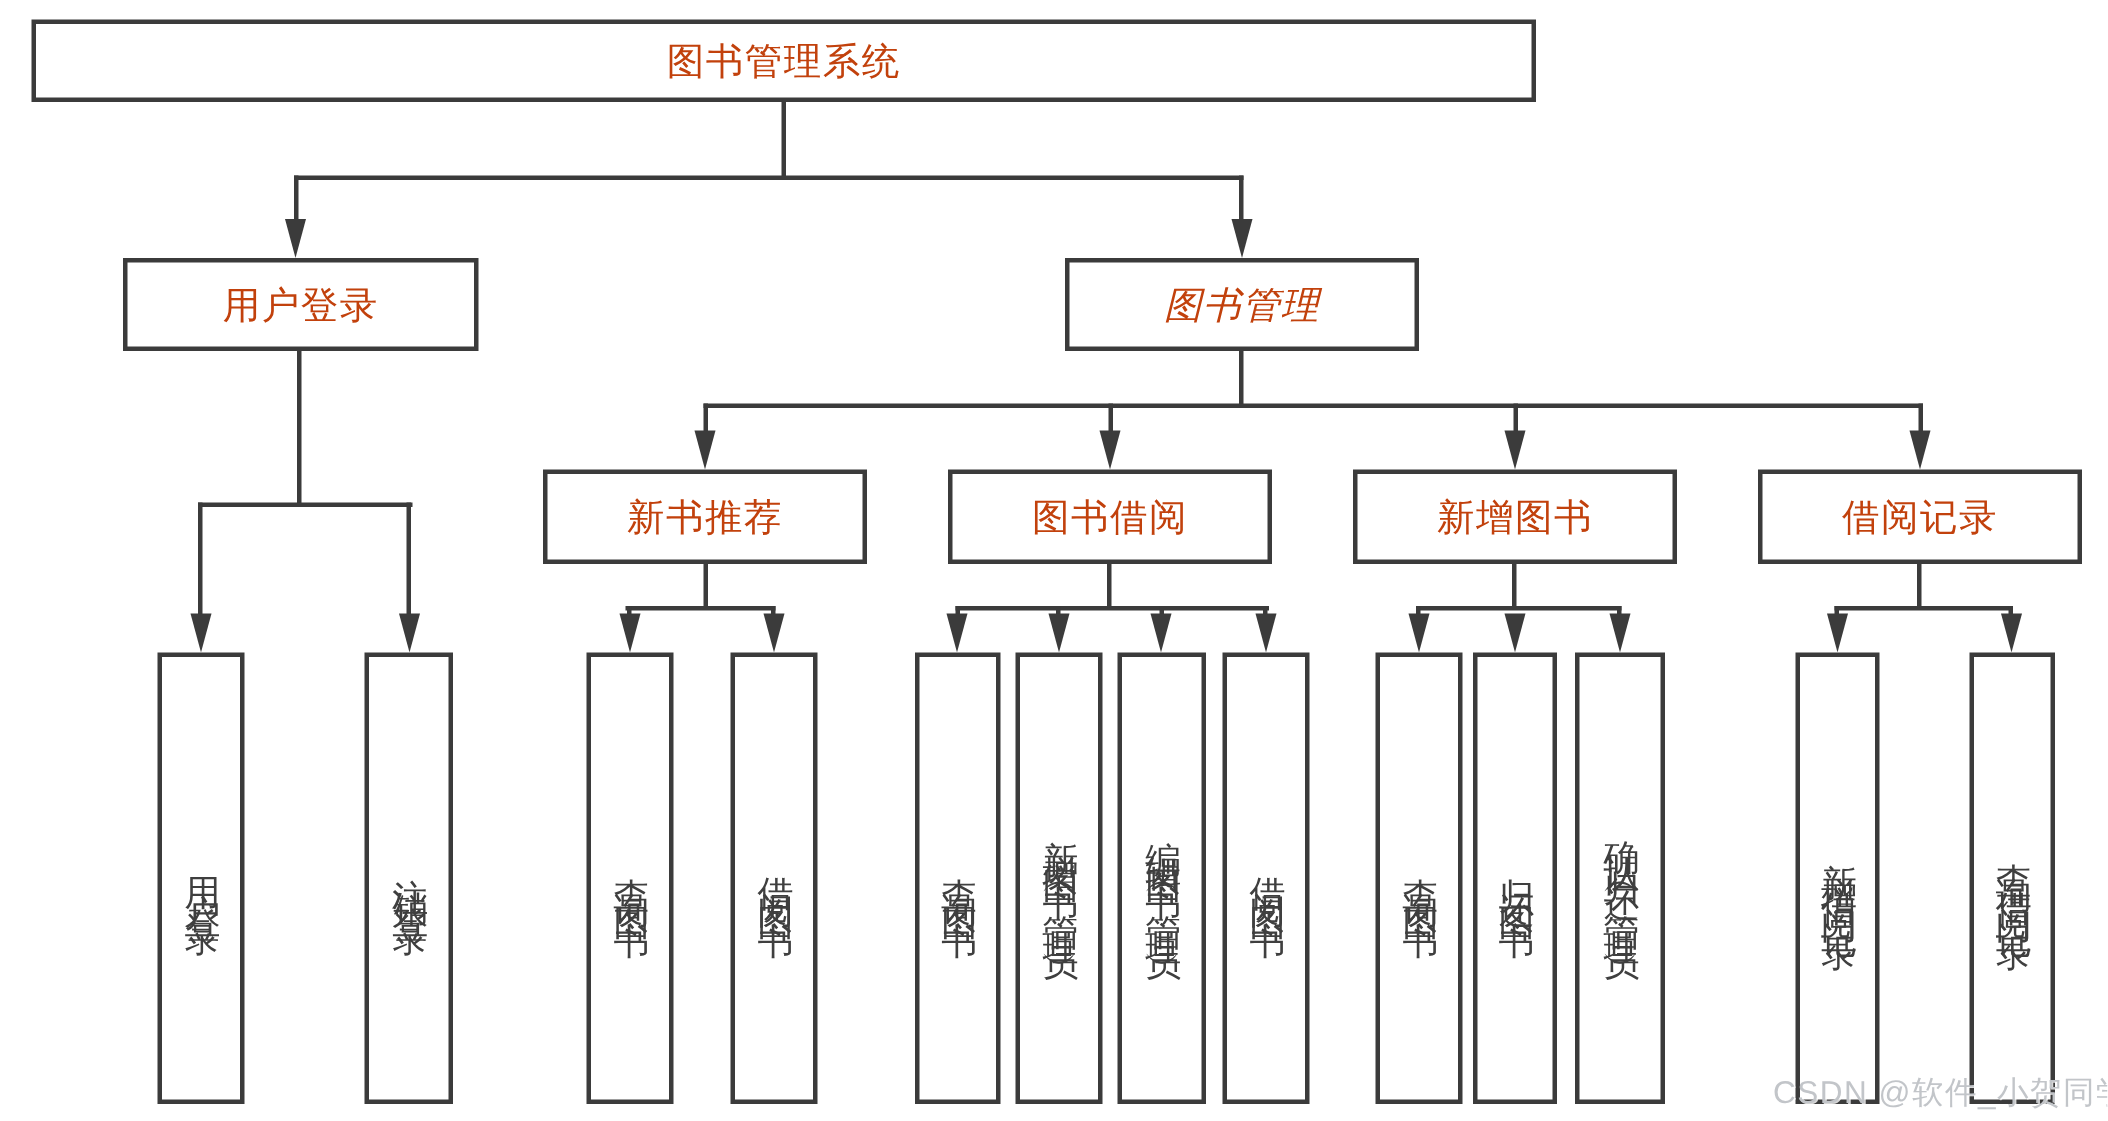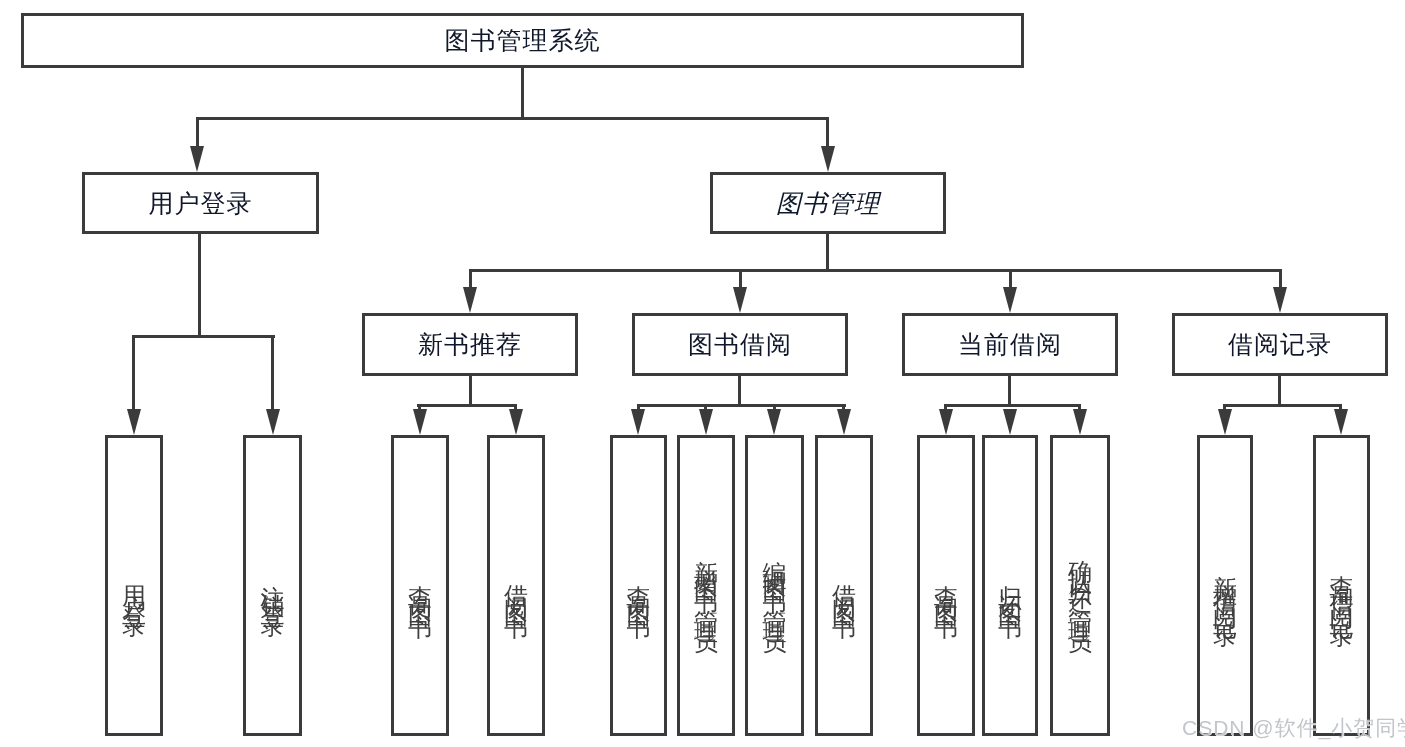--- a/index.html
+++ b/index.html
@@ -3,21 +3,21 @@
 <meta charset="utf-8">
 <style>
   html,body{margin:0;padding:0;background:#fff;}
   #stage{
     position:relative;width:1405px;height:747px;background:#ffffff;overflow:hidden;
     font-family:"Liberation Sans",sans-serif;color:#3a3a3a;
   }
   .box{
     position:absolute;box-sizing:border-box;border:3px solid #3b3b3b;background:#fff;
     display:flex;align-items:center;justify-content:center;
-    font-size:25px;letter-spacing:1px;color:#0f172a;z-index:2;
+    font-size:25px;letter-spacing:1px;color:#c2410c;z-index:2;
   }
   .vbox{
     position:absolute;box-sizing:border-box;border:3px solid #3b3b3b;background:#fff;
     display:flex;align-items:center;justify-content:center;z-index:2;
   }
   .vtext{
     writing-mode:vertical-rl;text-orientation:mixed;
     font-size:24px;line-height:1;letter-spacing:10px;color:#3f3f3f;
   }
   .vl{position:absolute;width:3px;background:#3b3b3b;z-index:1;}
@@ -75,21 +75,21 @@
   <div class="ar" style="left:1003px;top:287px;"></div>
   <div class="ar" style="left:1273px;top:287px;"></div>
 
   <div class="box" style="left:632px;top:313px;width:216px;height:63px;">
     <span>图书借阅</span>
   </div>
   <div class="box" style="left:362px;top:313px;width:216px;height:63px;">
     <span>新书推荐</span>
   </div>
   <div class="box" style="left:902px;top:313px;width:216px;height:63px;">
-    <span>当前借阅</span>
+    <span>新增图书</span>
   </div>
   <div class="box" style="left:1172px;top:313px;width:216px;height:63px;">
     <span>借阅记录</span>
   </div>
 
   <div class="vl" style="left:469px;top:376px;height:30px;"></div>
   <div class="hl" style="left:417px;top:404px;width:100px;"></div>
   <div class="vl" style="left:418px;top:404px;height:8px;"></div>
   <div class="vl" style="left:514px;top:404px;height:8px;"></div>
   <div class="ar" style="left:413px;top:409px;"></div>

